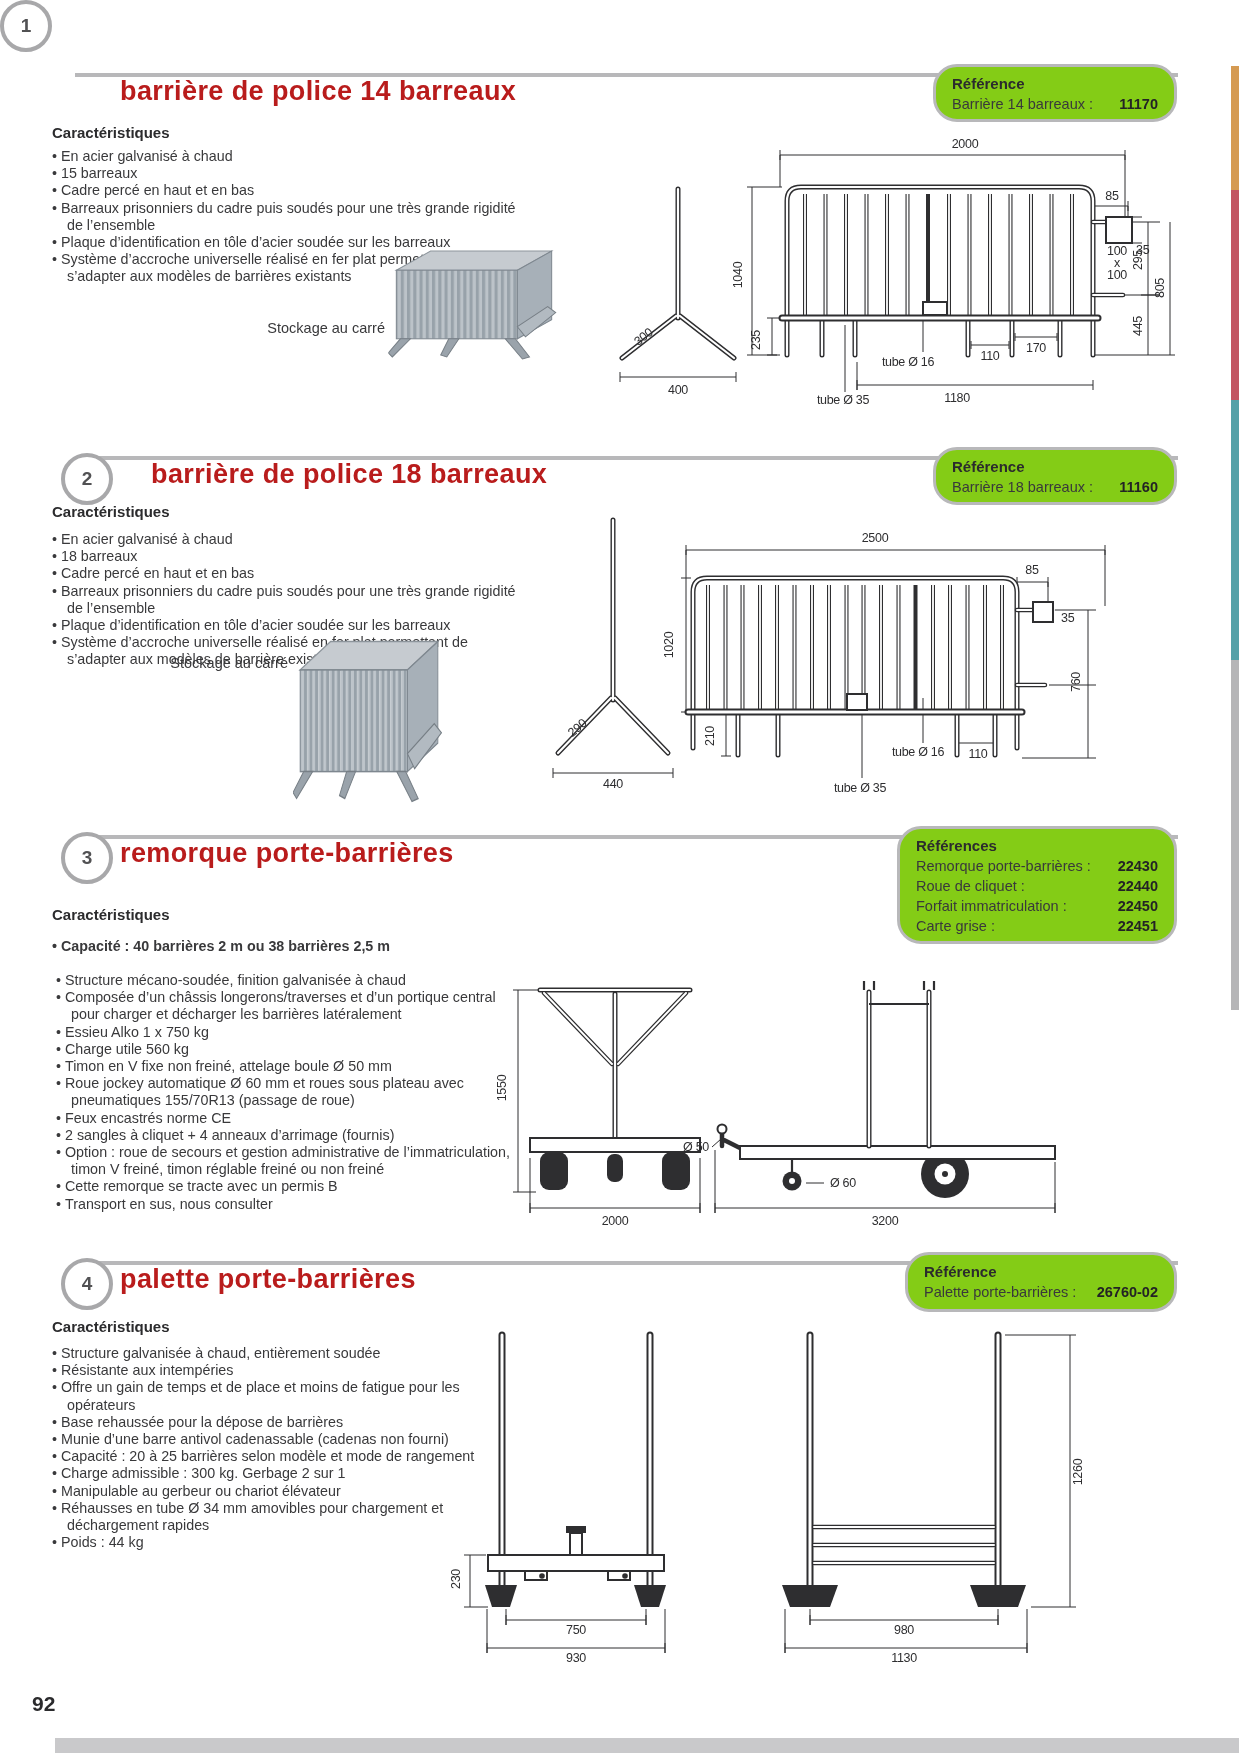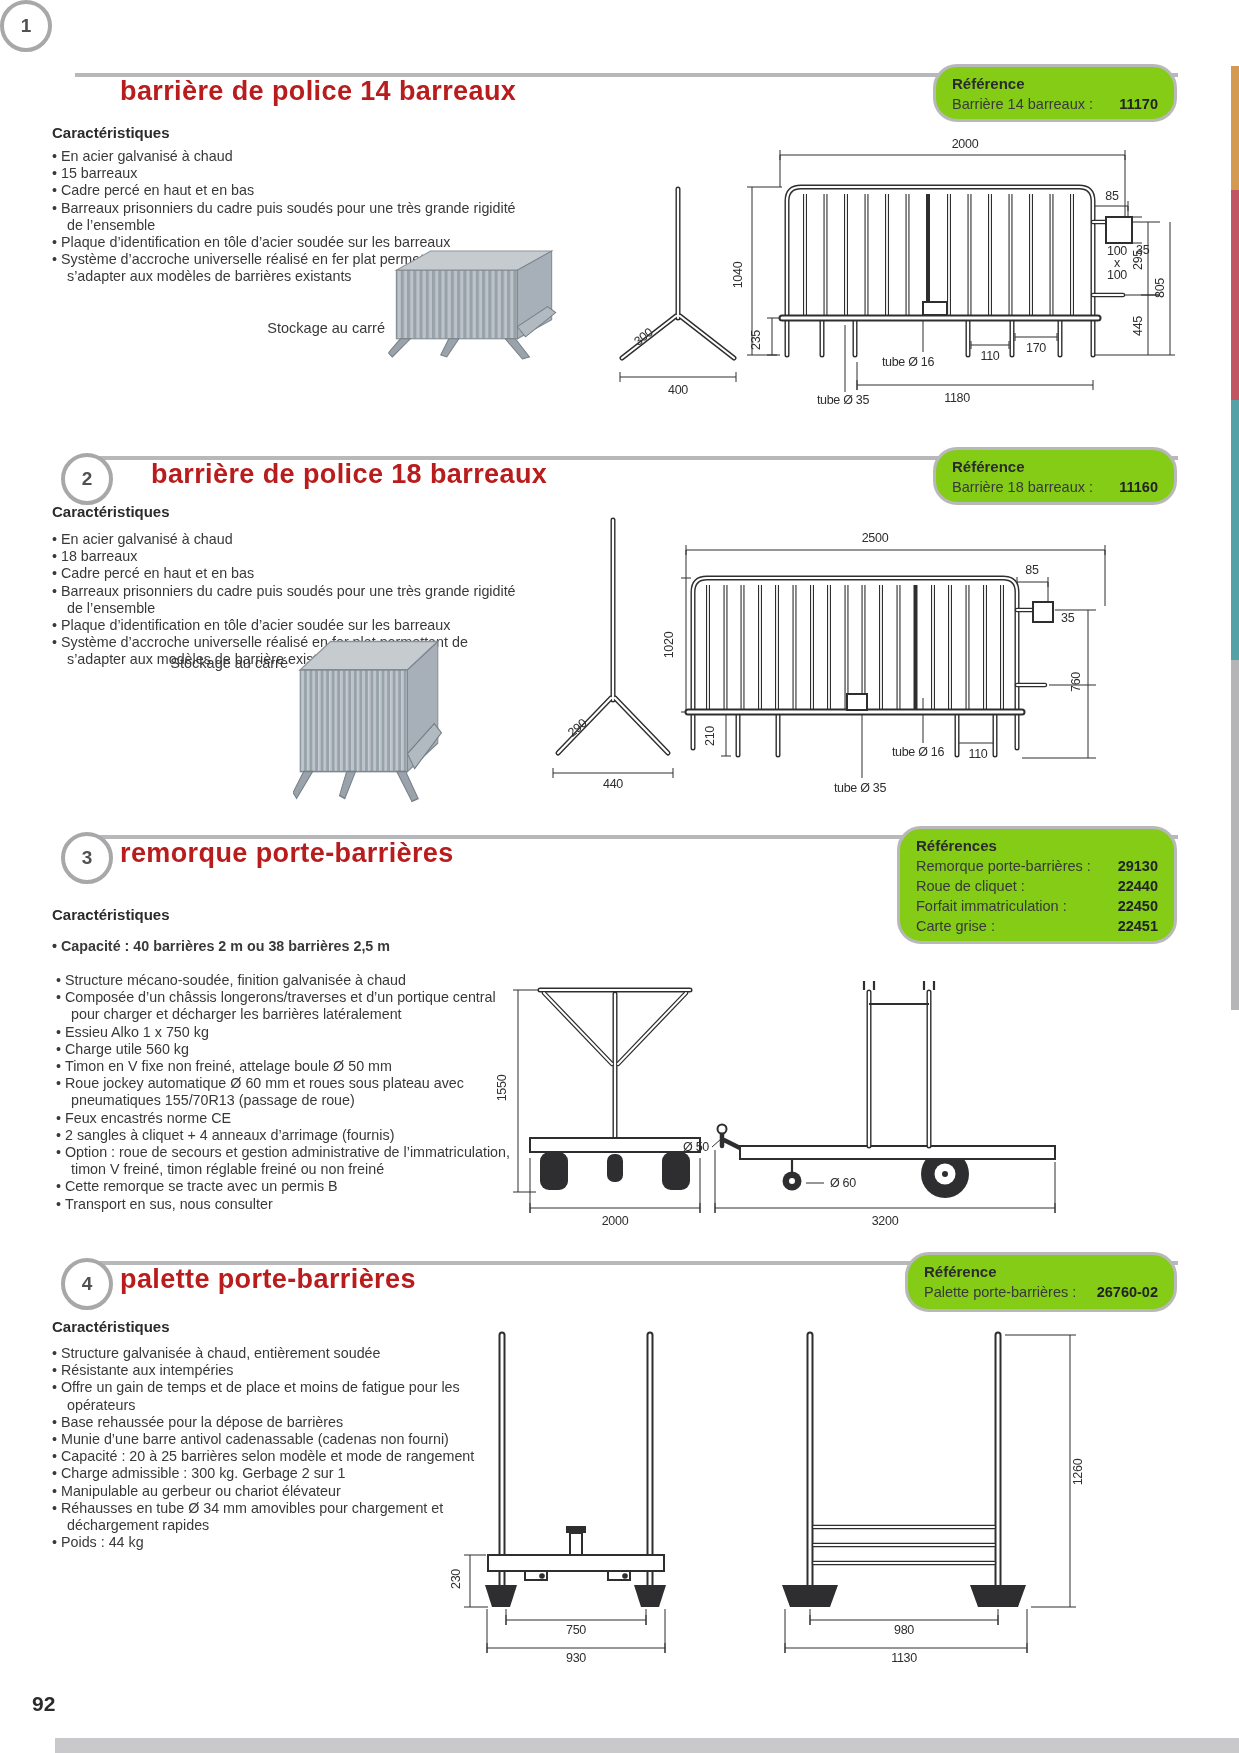--- a/index.html
+++ b/index.html
@@ -220,21 +220,21 @@
   <section>
     <div class="rule" style="left:75px;top:835px;width:1103px;"></div>
     <div class="badge" style="top:832px;left:61px;">
         <span style="position:static">3</span>
       </div>
     <h2 class="stitle" style="left:120px;top:838px;">remorque porte-barrières</h2>
     <div class="refbox" style="left:897px;top:826px;width:280px;height:118px;">
       <div class="rtitle">Références</div>
       <div class="ref-row">
           <span>Remorque porte-barrières :</span>
-          <span class="v">29130</span>
+          <span class="v">22430</span>
         </div>
       <div class="ref-row">
           <span>Roue de cliquet :</span>
           <span class="v">22440</span>
         </div>
       <div class="ref-row">
           <span>Forfait immatriculation :</span>
           <span class="v">22450</span>
         </div>
       <div class="ref-row">

